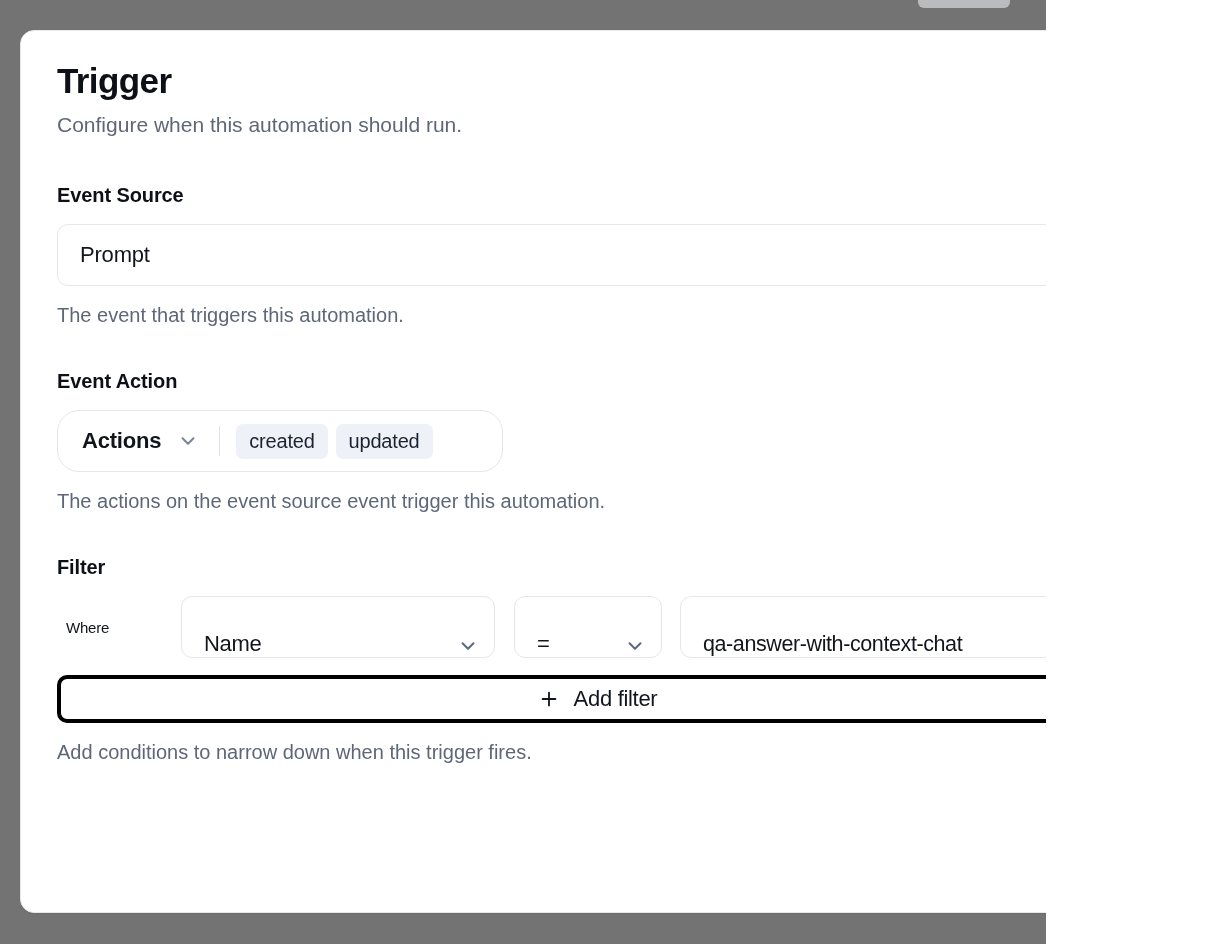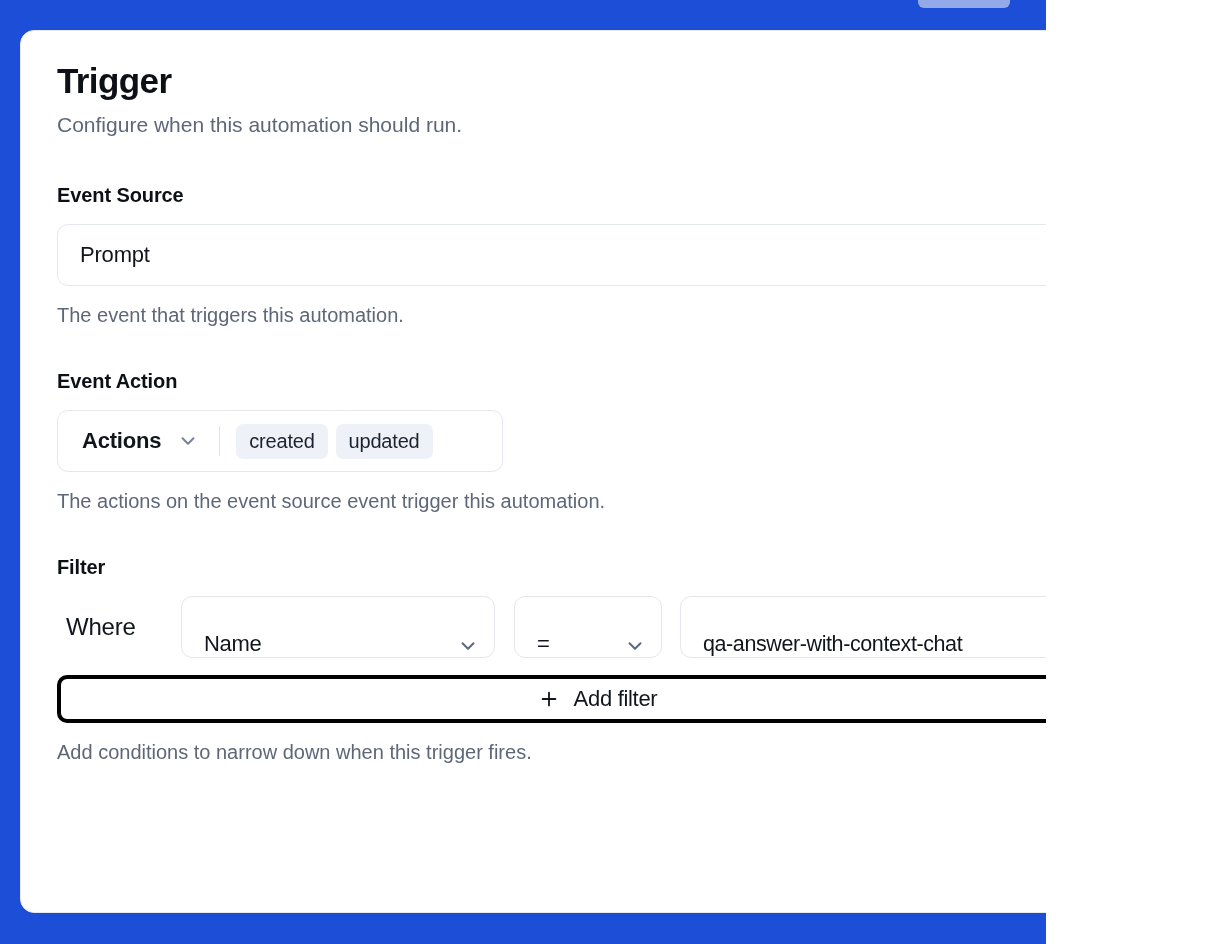--- a/index.html
+++ b/index.html
@@ -11,21 +11,21 @@
     height: 944px;
     background: #ffffff;
     font-family: "Liberation Sans", sans-serif;
     -webkit-font-smoothing: antialiased;
   }
 
   .page {
     position: relative;
     width: 1046px;
     height: 944px;
-    background: #1d4ed8;
+    background: #737373;
     overflow: hidden;
   }
 
   
   .top-artifact {
     position: absolute;
     top: -18px;
     right: 36px;
     width: 92px;
     height: 26px;
@@ -112,21 +112,21 @@
     display: block;
   }
   .chev svg { display: block; width: 100%; height: 100%; }
 
   
   .action-shell {
     margin-top: 17px;
     width: 446px;
     height: 62px;
     border: 1px solid #e4e7ee;
-    border-radius: 11px;
+    border-radius: 22px;
     background: #ffffff;
     display: flex;
     align-items: center;
     padding: 0 14px 0 24px;
   }
   .action-trigger {
     display: flex;
     align-items: center;
     gap: 16px;
     cursor: pointer;
@@ -157,21 +157,21 @@
     cursor: pointer;
   }
 
   
   .filter-row {
     margin-top: 17px;
     display: flex;
     align-items: center;
   }
   .where-label {
-    font-size: 24px;
+    font-size: 15px;
     color: #11151c;
     letter-spacing: -0.2px;
     width: 124px;
     flex: none;
     padding-left: 9px;
   }
   .filter-field {
     height: 62px;
     border: 1px solid #e4e7ee;
     border-radius: 11px;

